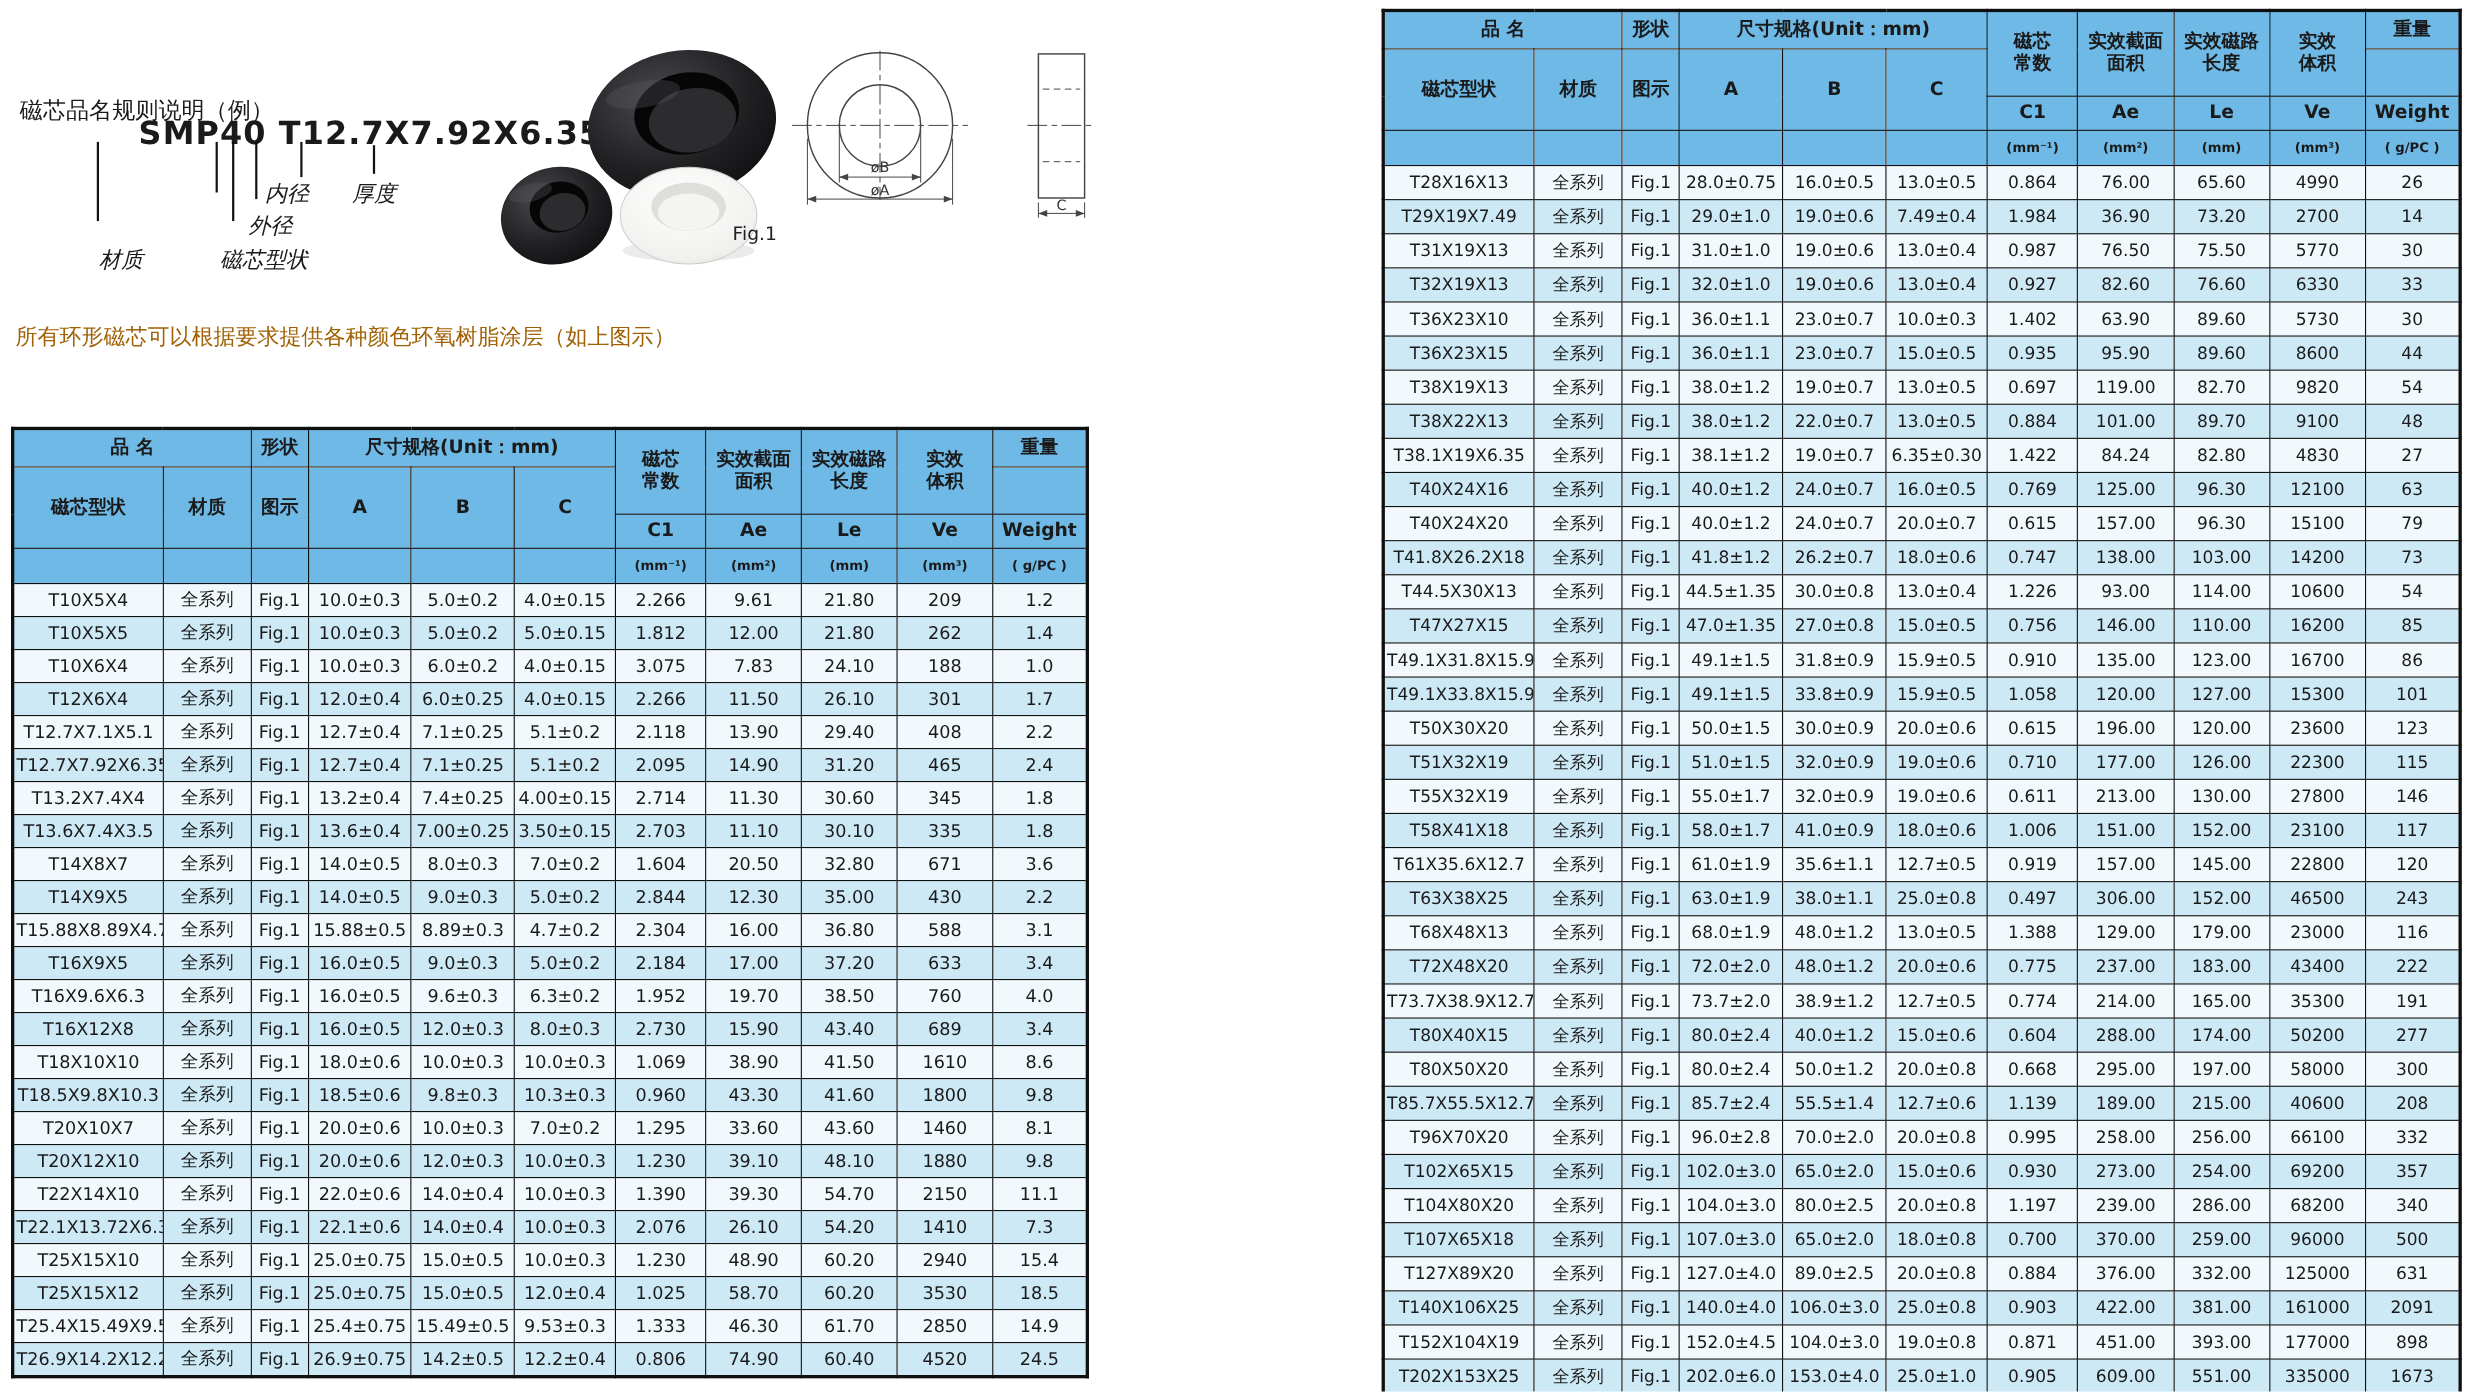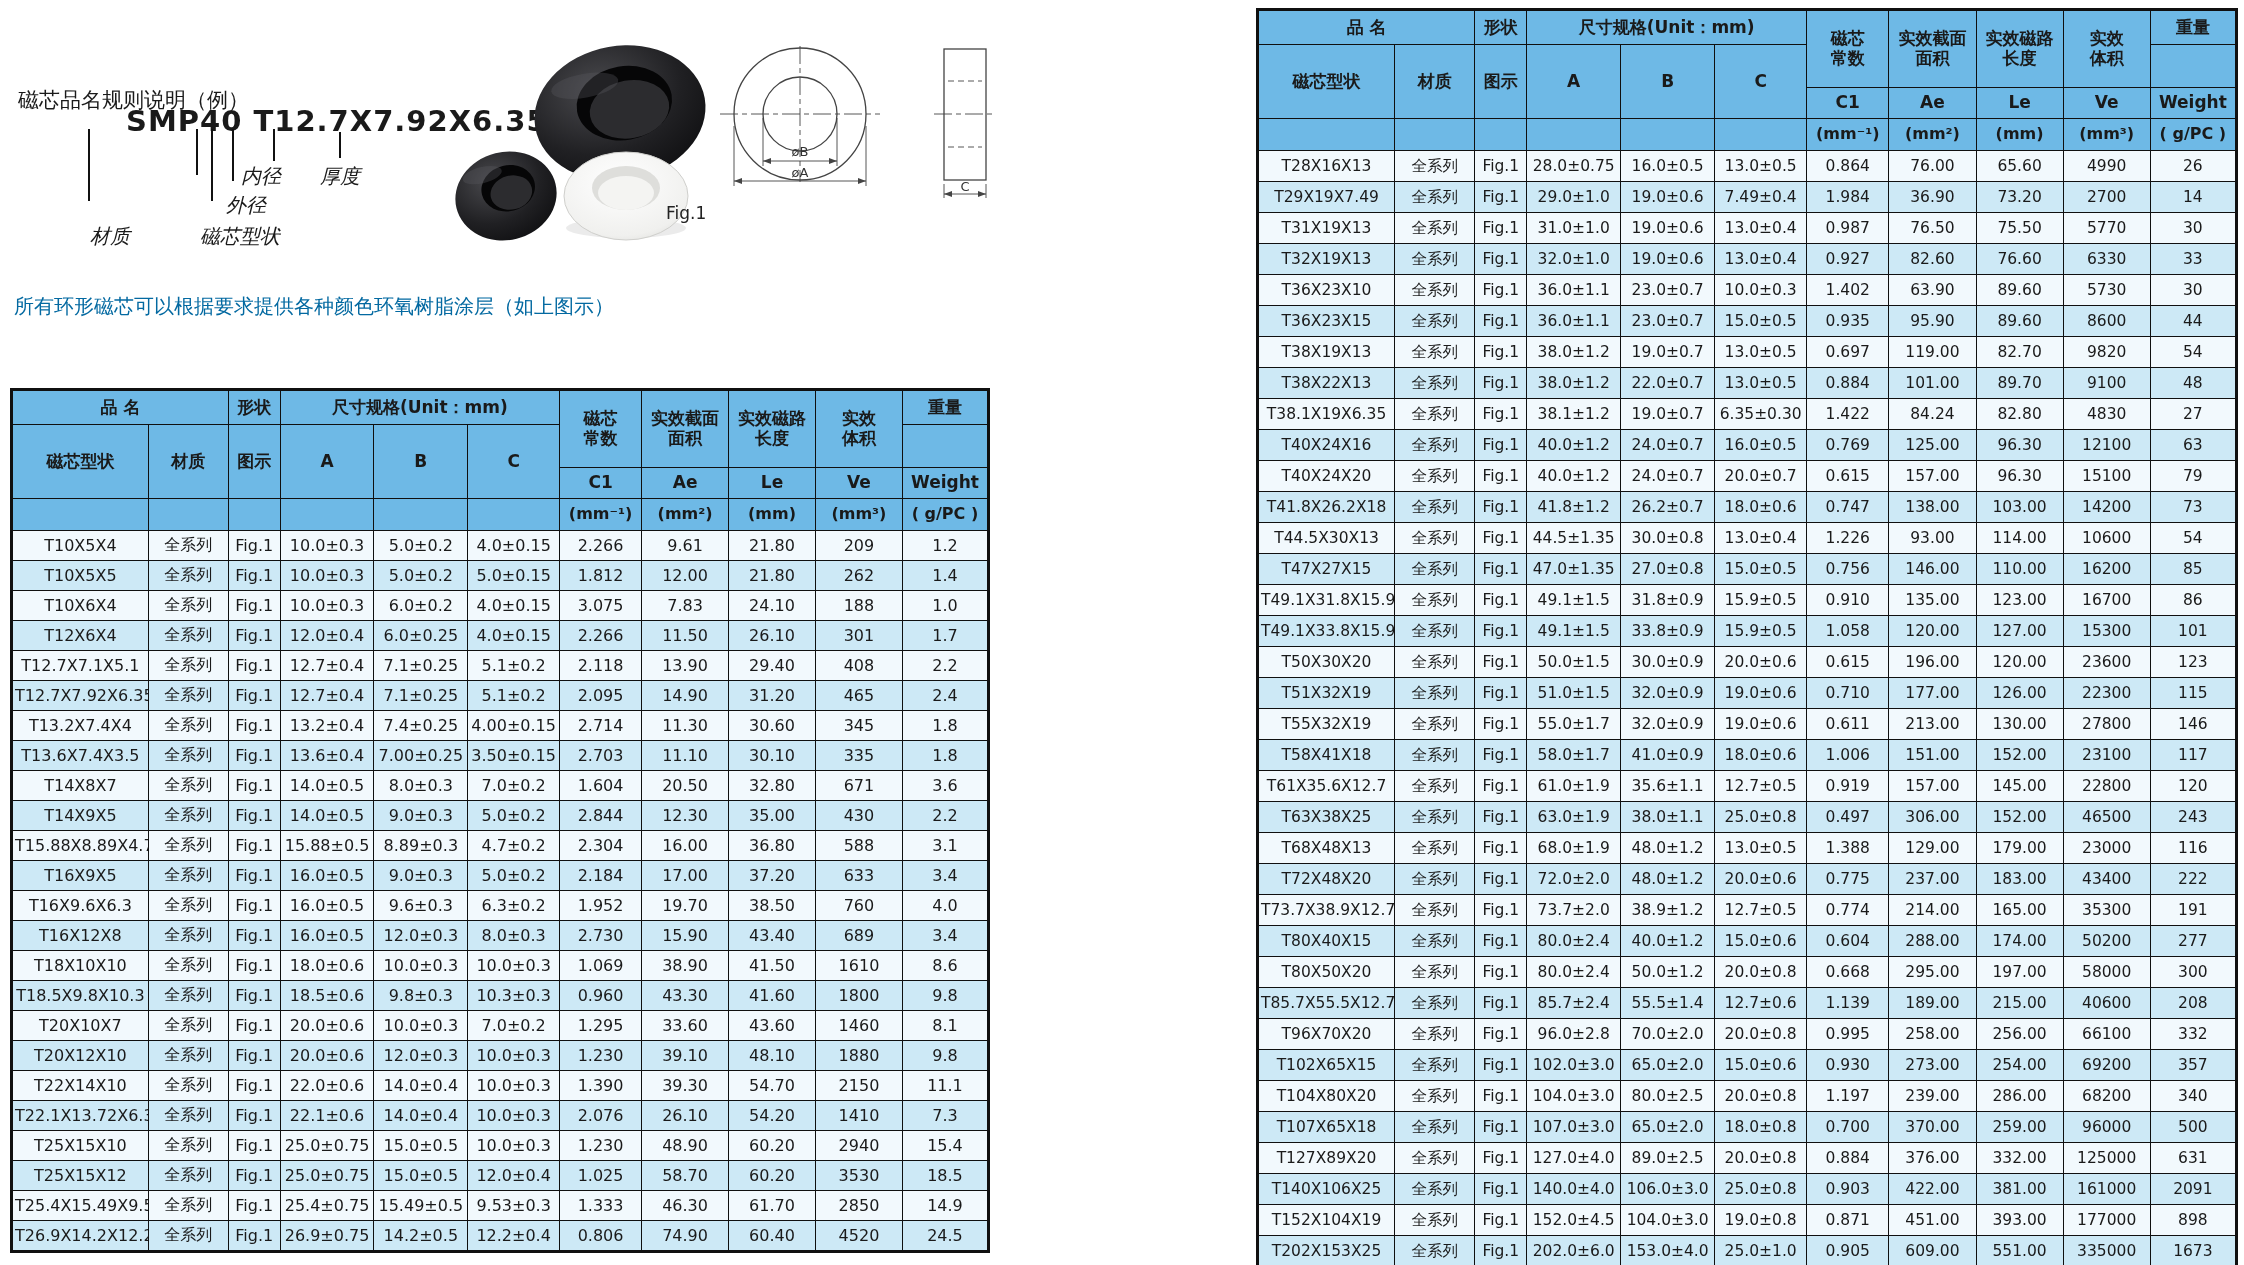--- a/index.html
+++ b/index.html
@@ -9,21 +9,21 @@
     background:#ffffff;
     font-family:"DejaVu Sans","Liberation Sans",sans-serif;
     color:#1a1a1a;
     overflow:hidden;
   }
   
   .diagram-title{position:absolute;left:18px;top:86px;font-size:21px;}
   .diagram-code{position:absolute;left:126px;top:104px;font-size:29px;letter-spacing:1px;font-weight:bold;}
   .vline{position:absolute;width:2px;background:#111;}
   .cn-italic{font-style:italic;font-size:20px;position:absolute;}
-  .note-green{position:absolute;left:14px;top:293px;font-size:20px;color:#0369a1;}
+  .note-green{position:absolute;left:14px;top:293px;font-size:20px;color:#a16207;}
   .fig-caption{position:absolute;left:666px;top:203px;font-size:17px;color:#222;}
   
   .photos-svg{position:absolute;left:430px;top:28px;}
   .fig-svg{position:absolute;left:712px;top:46px;}
   
   table.spec{
     position:absolute;
     border-collapse:collapse;
     table-layout:fixed;
     background:#f2f9fd;
@@ -41,21 +41,21 @@
   table.spec th{
     background:#6eb9e6;
     font-weight:bold;
     font-size:17px;
     white-space:pre-line;
     line-height:1.15;
   }
   table.spec tr.h1 th{height:33px;}
   table.spec tr.h2 th{height:42px;}
   table.spec tr.h3 th{height:30px;}
-  table.spec tr.h4 th{height:31px;font-size:16px;}
+  table.spec tr.h4 th{height:31px;font-size:12px;}
   #left-table td{height:29px;font-size:16px;}
   #right-table td{height:30px;font-size:15.5px;}
   table.spec tbody tr:nth-child(odd) td{background:#f2f9fd;}
   table.spec tbody tr:nth-child(even) td{background:#cde9f6;}
 </style>
 </head>
 <body>
 
 <div class="diagram-title">磁芯品名规则说明（例）</div>
 <div class="diagram-code">SMP40 T12.7X7.92X6.35</div>

